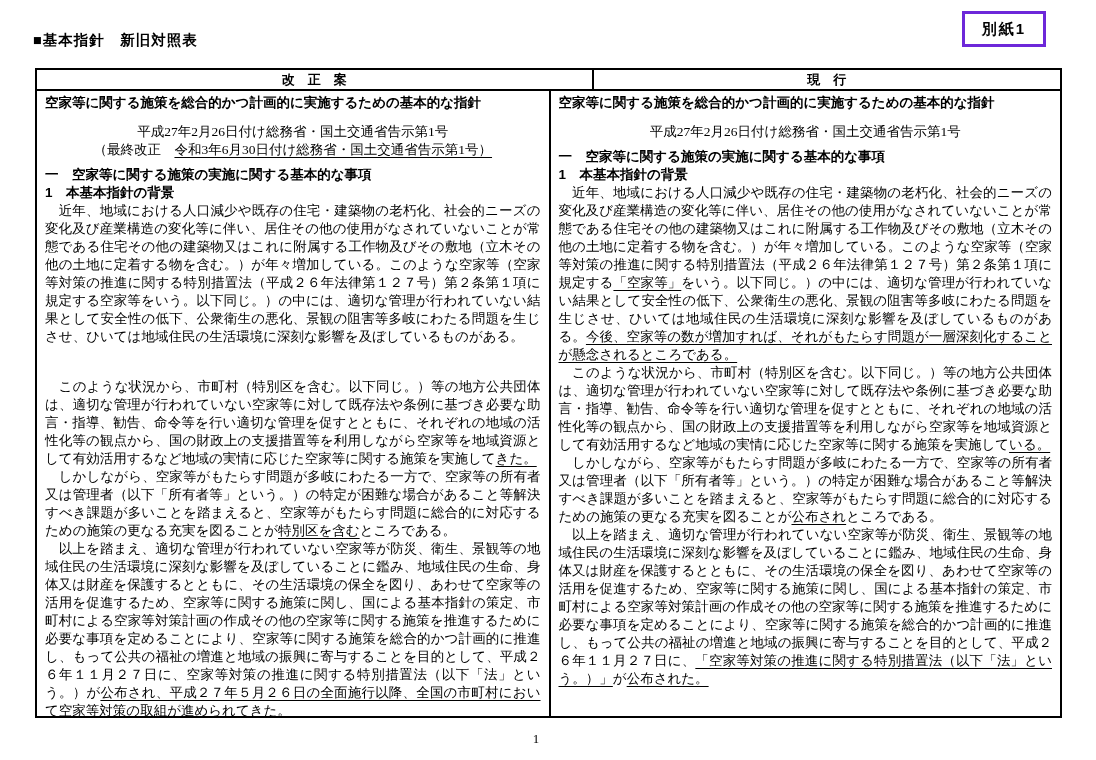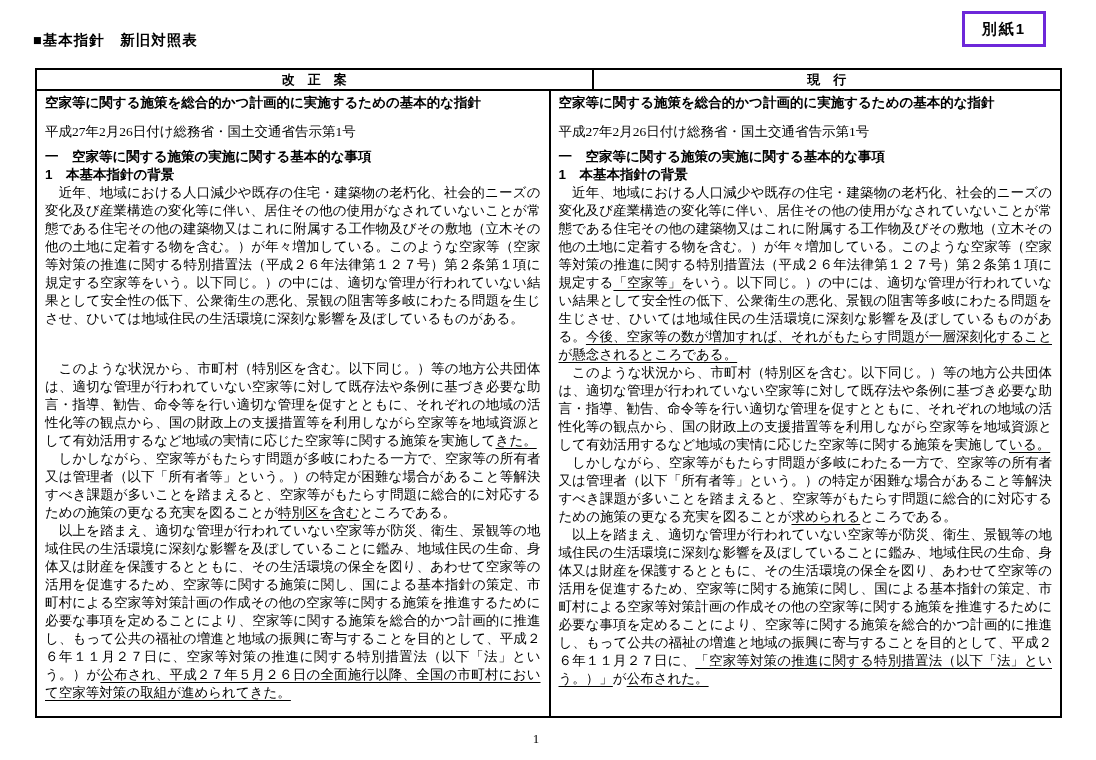--- a/index.html
+++ b/index.html
@@ -41,21 +41,21 @@
     overflow:hidden; font-size:13.5px; line-height:18px;
     text-align:justify; text-justify:inter-character;
   }
   .col-right { border-left:2px solid #000; }
 
   .blk { min-height:0; }
   .blk-title, .blk-heading {
     font-family:"Liberation Sans","DejaVu Sans",sans-serif;
     font-weight:bold; text-align:left;
   }
-  .blk-date { text-align:left; }
+  .blk-date { text-align:center; }
   .blk-para { text-align:justify; }
   .u { text-decoration:underline; text-underline-offset:3px; text-decoration-thickness:1px; }
 
   .page-number {
     position:absolute; left:0; right:0; top:731px; text-align:center;
     font-size:13px;
   }
 </style>
 </head>
 <body>
@@ -69,39 +69,40 @@
   <div class="cmp-table">
     <div class="thead">
       <div class="th">改　正　案</div>
       <div class="th th-right">現　行</div>
     </div>
     <div class="tbody">
       <div class="col">
           <div class="blk blk-title"><span>空家等に関する施策を総合的かつ計画的に実施するための基本的な指針</span></div>
           <div class="blk blk-spacer" style="height: 11px;"></div>
           <div class="blk blk-date"><span>平成27年2月26日付け総務省・国土交通省告示第1号</span></div>
+          <div class="blk blk-date"><span>（最終改正　</span><span class="u">令和3年6月30日付け総務省・国土交通省告示第1号）</span></div>
           <div class="blk blk-spacer" style="height: 7px;"></div>
           <div class="blk blk-heading"><span>一　空家等に関する施策の実施に関する基本的な事項</span></div>
           <div class="blk blk-heading"><span>1　本基本指針の背景</span></div>
           <div class="blk blk-para"><span>　近年、地域における人口減少や既存の住宅・建築物の老朽化、社会的ニーズの変化及び産業構造の変化等に伴い、居住その他の使用がなされていないことが常態である住宅その他の建築物又はこれに附属する工作物及びその敷地（立木その他の土地に定着する物を含む。）が年々増加している。このような空家等（空家等対策の推進に関する特別措置法（平成２６年法律第１２７号）第２条第１項に規定する空家等をいう。以下同じ。）の中には、適切な管理が行われていない結果として安全性の低下、公衆衛生の悪化、景観の阻害等多岐にわたる問題を生じさせ、ひいては地域住民の生活環境に深刻な影響を及ぼしているものがある。</span></div>
           <div class="blk blk-spacer" style="height: 32px;"></div>
           <div class="blk blk-para"><span>　このような状況から、市町村（特別区を含む。以下同じ。）等の地方公共団体は、適切な管理が行われていない空家等に対して既存法や条例に基づき必要な助言・指導、勧告、命令等を行い適切な管理を促すとともに、それぞれの地域の活性化等の観点から、国の財政上の支援措置等を利用しながら空家等を地域資源として有効活用するなど地域の実情に応じた空家等に関する施策を実施して</span><span class="u">きた。</span></div>
           <div class="blk blk-para"><span>　しかしながら、空家等がもたらす問題が多岐にわたる一方で、空家等の所有者又は管理者（以下「所有者等」という。）の特定が困難な場合があること等解決すべき課題が多いことを踏まえると、空家等がもたらす問題に総合的に対応するための施策の更なる充実を図ることが</span><span class="u">特別区を含む</span><span>ところである。</span></div>
           <div class="blk blk-para"><span>　以上を踏まえ、適切な管理が行われていない空家等が防災、衛生、景観等の地域住民の生活環境に深刻な影響を及ぼしていることに鑑み、地域住民の生命、身体又は財産を保護するとともに、その生活環境の保全を図り、あわせて空家等の活用を促進するため、空家等に関する施策に関し、国による基本指針の策定、市町村による空家等対策計画の作成その他の空家等に関する施策を推進するために必要な事項を定めることにより、空家等に関する施策を総合的かつ計画的に推進し、もって公共の福祉の増進と地域の振興に寄与することを目的として、平成２６年１１月２７日に、空家等対策の推進に関する特別措置法（以下「法」という。）が</span><span class="u">公布され、平成２７年５月２６日の全面施行以降、全国の市町村において空家等対策の取組が進められてきた。</span></div>
         </div>
       <div class="col col-right">
           <div class="blk blk-title"><span>空家等に関する施策を総合的かつ計画的に実施するための基本的な指針</span></div>
           <div class="blk blk-spacer" style="height: 11px;"></div>
           <div class="blk blk-date"><span>平成27年2月26日付け総務省・国土交通省告示第1号</span></div>
           <div class="blk blk-spacer" style="height: 7px;"></div>
           <div class="blk blk-heading"><span>一　空家等に関する施策の実施に関する基本的な事項</span></div>
           <div class="blk blk-heading"><span>1　本基本指針の背景</span></div>
           <div class="blk blk-para"><span>　近年、地域における人口減少や既存の住宅・建築物の老朽化、社会的ニーズの変化及び産業構造の変化等に伴い、居住その他の使用がなされていないことが常態である住宅その他の建築物又はこれに附属する工作物及びその敷地（立木その他の土地に定着する物を含む。）が年々増加している。このような空家等（空家等対策の推進に関する特別措置法（平成２６年法律第１２７号）第２条第１項に規定する</span><span class="u">「空家等」</span><span>をいう。以下同じ。）の中には、適切な管理が行われていない結果として安全性の低下、公衆衛生の悪化、景観の阻害等多岐にわたる問題を生じさせ、ひいては地域住民の生活環境に深刻な影響を及ぼしているものがある。</span><span class="u">今後、空家等の数が増加すれば、それがもたらす問題が一層深刻化することが懸念されるところである。</span></div>
           <div class="blk blk-para"><span>　このような状況から、市町村（特別区を含む。以下同じ。）等の地方公共団体は、適切な管理が行われていない空家等に対して既存法や条例に基づき必要な助言・指導、勧告、命令等を行い適切な管理を促すとともに、それぞれの地域の活性化等の観点から、国の財政上の支援措置等を利用しながら空家等を地域資源として有効活用するなど地域の実情に応じた空家等に関する施策を実施して</span><span class="u">いる。</span></div>
-          <div class="blk blk-para"><span>　しかしながら、空家等がもたらす問題が多岐にわたる一方で、空家等の所有者又は管理者（以下「所有者等」という。）の特定が困難な場合があること等解決すべき課題が多いことを踏まえると、空家等がもたらす問題に総合的に対応するための施策の更なる充実を図ることが</span><span class="u">求められる</span><span>ところである。</span></div>
+          <div class="blk blk-para"><span>　しかしながら、空家等がもたらす問題が多岐にわたる一方で、空家等の所有者又は管理者（以下「所有者等」という。）の特定が困難な場合があること等解決すべき課題が多いことを踏まえると、空家等がもたらす問題に総合的に対応するための施策の更なる充実を図ることが</span><span class="u">公布され</span><span>ところである。</span></div>
           <div class="blk blk-para"><span>　以上を踏まえ、適切な管理が行われていない空家等が防災、衛生、景観等の地域住民の生活環境に深刻な影響を及ぼしていることに鑑み、地域住民の生命、身体又は財産を保護するとともに、その生活環境の保全を図り、あわせて空家等の活用を促進するため、空家等に関する施策に関し、国による基本指針の策定、市町村による空家等対策計画の作成その他の空家等に関する施策を推進するために必要な事項を定めることにより、空家等に関する施策を総合的かつ計画的に推進し、もって公共の福祉の増進と地域の振興に寄与することを目的として、平成２６年１１月２７日に、</span><span class="u">「空家等対策の推進に関する特別措置法（以下「法」という。）」</span><span>が</span><span class="u">公布された。</span></div>
         </div>
     </div>
   </div>
 
   <div class="page-number">1</div>
 
 </div>
 
 </body></html>

